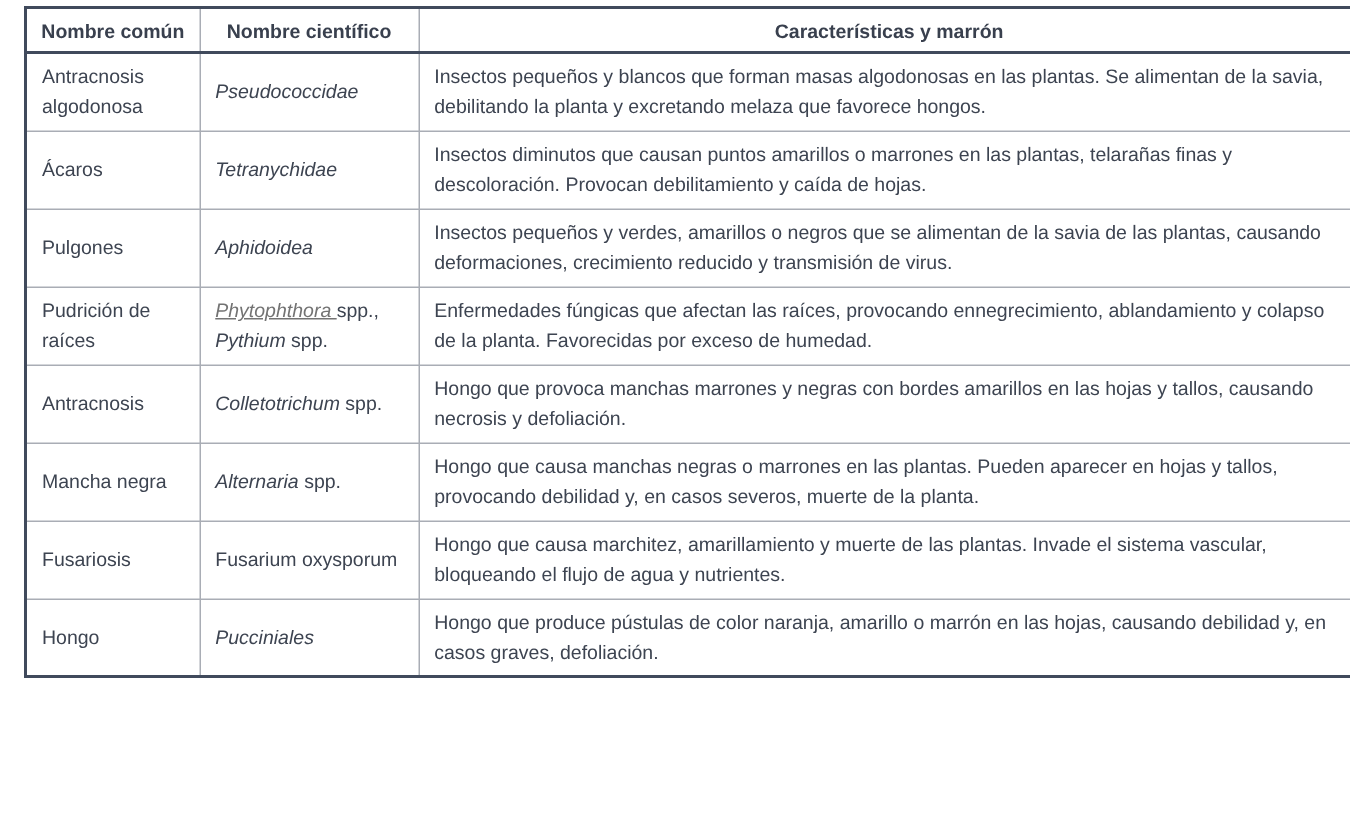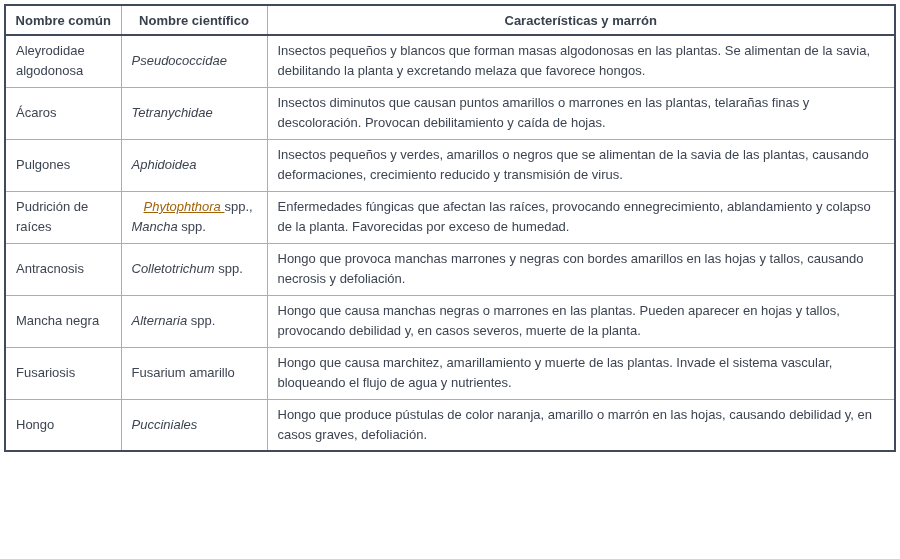--- a/index.html
+++ b/index.html
@@ -5,21 +5,21 @@
   html, body {
     margin: 0;
     padding: 0;
     background: #ffffff;
     font-family: "Liberation Sans", "DejaVu Sans", sans-serif;
   }
   .page {
     width: 900px;
     height: 559px;
     box-sizing: border-box;
-    padding: 4px 4px;
+    padding: 4px 16px;
     background: #ffffff;
     overflow: hidden;
   }
   table.pests {
     width: 892px;
     border-collapse: collapse;
     table-layout: fixed;
     border: 2px solid #404a5c;
     color: #3d4451;
     font-size: 13px;
@@ -47,23 +47,22 @@
     vertical-align: middle;
     padding: 5px 10px;
     line-height: 20px;
     background: #ffffff;
   }
   td.col-common { font-size: 13px; }
   td.col-sci    { font-size: 13px; }
   td.col-desc   { font-size: 13px; }
   .italic { font-style: italic; }
   a.sci-link {
-    color: #a16207;
+    color: #737373;
     font-style: italic;
-    margin-left: 12px;
   }
 </style>
 </head>
 <body>
 
 <div class="page">
   <table class="pests">
     <colgroup>
       <col class="c1">
       <col class="c2">
@@ -71,52 +70,52 @@
     </colgroup>
     <thead>
       <tr>
         <th>Nombre común</th>
         <th>Nombre científico</th>
         <th>Características y marrón</th>
       </tr>
     </thead>
     <tbody>
         <tr>
-          <td class="col-common">Aleyrodidae algodonosa</td>
+          <td class="col-common">Antracnosis algodonosa</td>
           <td class="col-sci"><span class="italic">Pseudococcidae</span></td>
           <td class="col-desc">Insectos pequeños y blancos que forman masas algodonosas en las plantas. Se alimentan de la savia, debilitando la planta y excretando melaza que favorece hongos.</td>
         </tr>
         <tr>
           <td class="col-common">Ácaros</td>
           <td class="col-sci"><span class="italic">Tetranychidae</span></td>
           <td class="col-desc">Insectos diminutos que causan puntos amarillos o marrones en las plantas, telarañas finas y descoloración. Provocan debilitamiento y caída de hojas.</td>
         </tr>
         <tr>
           <td class="col-common">Pulgones</td>
           <td class="col-sci"><span class="italic">Aphidoidea</span></td>
           <td class="col-desc">Insectos pequeños y verdes, amarillos o negros que se alimentan de la savia de las plantas, causando deformaciones, crecimiento reducido y transmisión de virus.</td>
         </tr>
         <tr>
           <td class="col-common">Pudrición de raíces</td>
-          <td class="col-sci"><a href="#" class="sci-link">Phytophthora </a><span>spp.,</span><br><span class="italic">Mancha</span><span> spp.</span></td>
+          <td class="col-sci"><a href="#" class="sci-link">Phytophthora </a><span>spp.,</span><br><span class="italic">Pythium</span><span> spp.</span></td>
           <td class="col-desc">Enfermedades fúngicas que afectan las raíces, provocando ennegrecimiento, ablandamiento y colapso de la planta. Favorecidas por exceso de humedad.</td>
         </tr>
         <tr>
           <td class="col-common">Antracnosis</td>
           <td class="col-sci"><span class="italic">Colletotrichum</span><span> spp.</span></td>
           <td class="col-desc">Hongo que provoca manchas marrones y negras con bordes amarillos en las hojas y tallos, causando necrosis y defoliación.</td>
         </tr>
         <tr>
           <td class="col-common">Mancha negra</td>
           <td class="col-sci"><span class="italic">Alternaria</span><span> spp.</span></td>
           <td class="col-desc">Hongo que causa manchas negras o marrones en las plantas. Pueden aparecer en hojas y tallos, provocando debilidad y, en casos severos, muerte de la planta.</td>
         </tr>
         <tr>
           <td class="col-common">Fusariosis</td>
-          <td class="col-sci"><span>Fusarium amarillo</span></td>
+          <td class="col-sci"><span>Fusarium oxysporum</span></td>
           <td class="col-desc">Hongo que causa marchitez, amarillamiento y muerte de las plantas. Invade el sistema vascular, bloqueando el flujo de agua y nutrientes.</td>
         </tr>
         <tr>
           <td class="col-common">Hongo</td>
           <td class="col-sci"><span class="italic">Pucciniales</span></td>
           <td class="col-desc">Hongo que produce pústulas de color naranja, amarillo o marrón en las hojas, causando debilidad y, en casos graves, defoliación.</td>
         </tr>
       </tbody>
   </table>
 </div>

